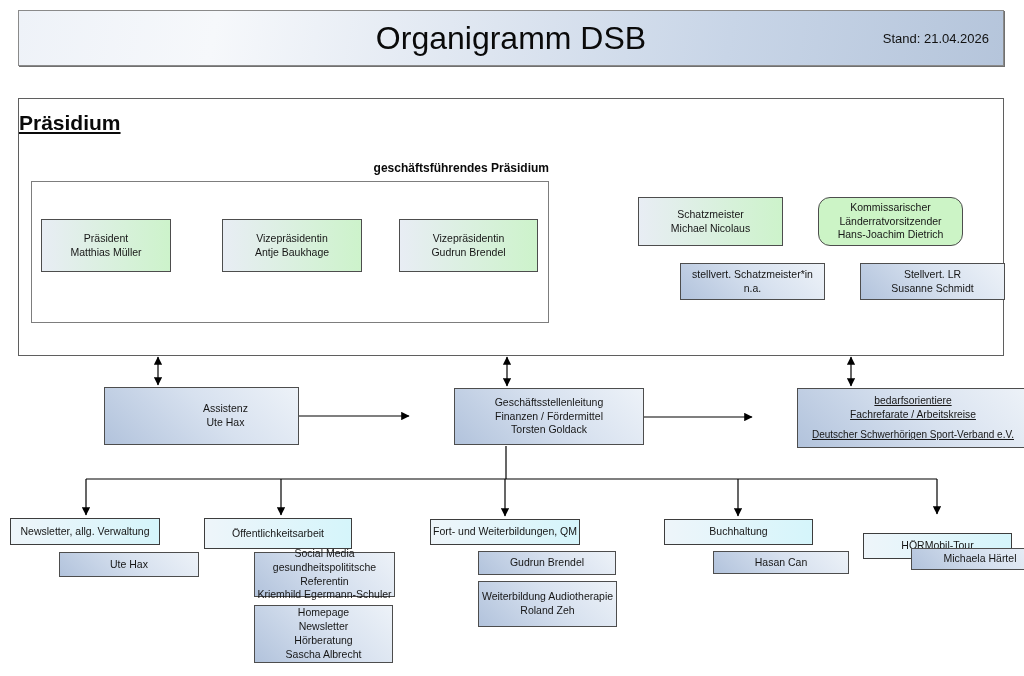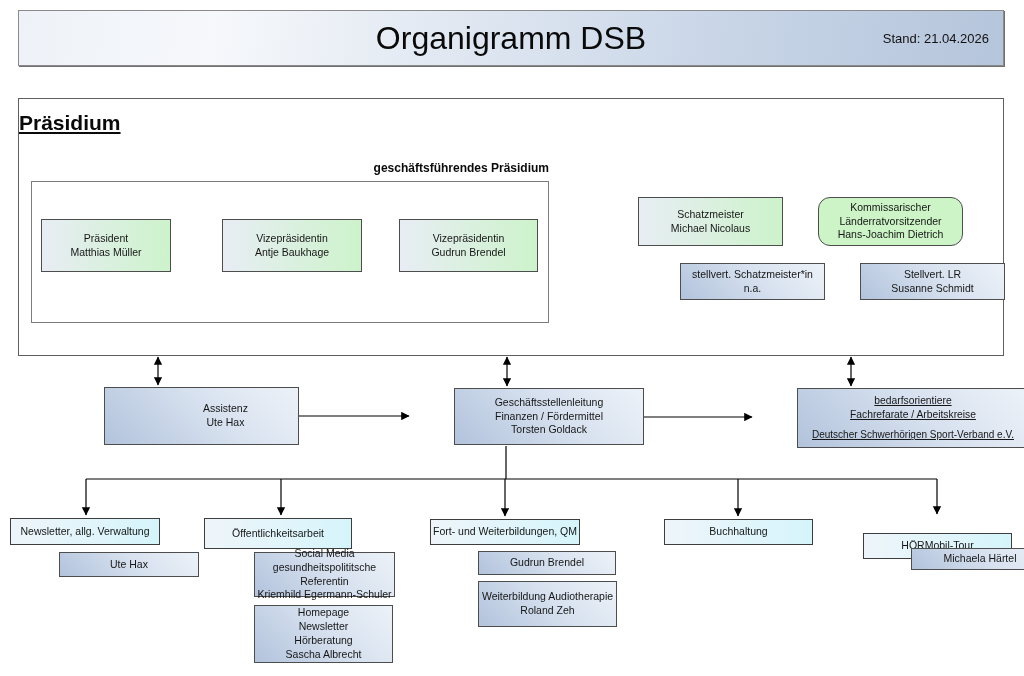--- a/index.html
+++ b/index.html
@@ -126,17 +126,18 @@
 Newsletter
 Hörberatung
 Sascha Albrecht</div>
 
   <div class="box cyhead" style="left:430px; top:519px; width:150px; height:26px;">Fort- und Weiterbildungen, QM</div>
   <div class="box bbox" style="left:436px; top:551px; width:138px; height:24px;">Gudrun Brendel</div>
   <div class="box bbox" style="left:436px; top:581px; width:139px; height:46px;">Weiterbildung Audiotherapie
 Roland Zeh</div>
 
   <div class="box cyhead" style="left:664px; top:519px; width:149px; height:26px;">Buchhaltung</div>
+  <div class="box bbox" style="left:671px; top:551px; width:136px; height:23px;">Hasan Can</div>
 
   <div class="box cyhead" style="left:863px; top:517px; width:149px; height:26px;margin-top:16px;">HÖRMobil-Tour</div>
   <div class="box bbox" style="left:869px; top:548px; width:138px; height:22px;">Michaela  Härtel</div>
 
 </div>
 
 </body></html>

